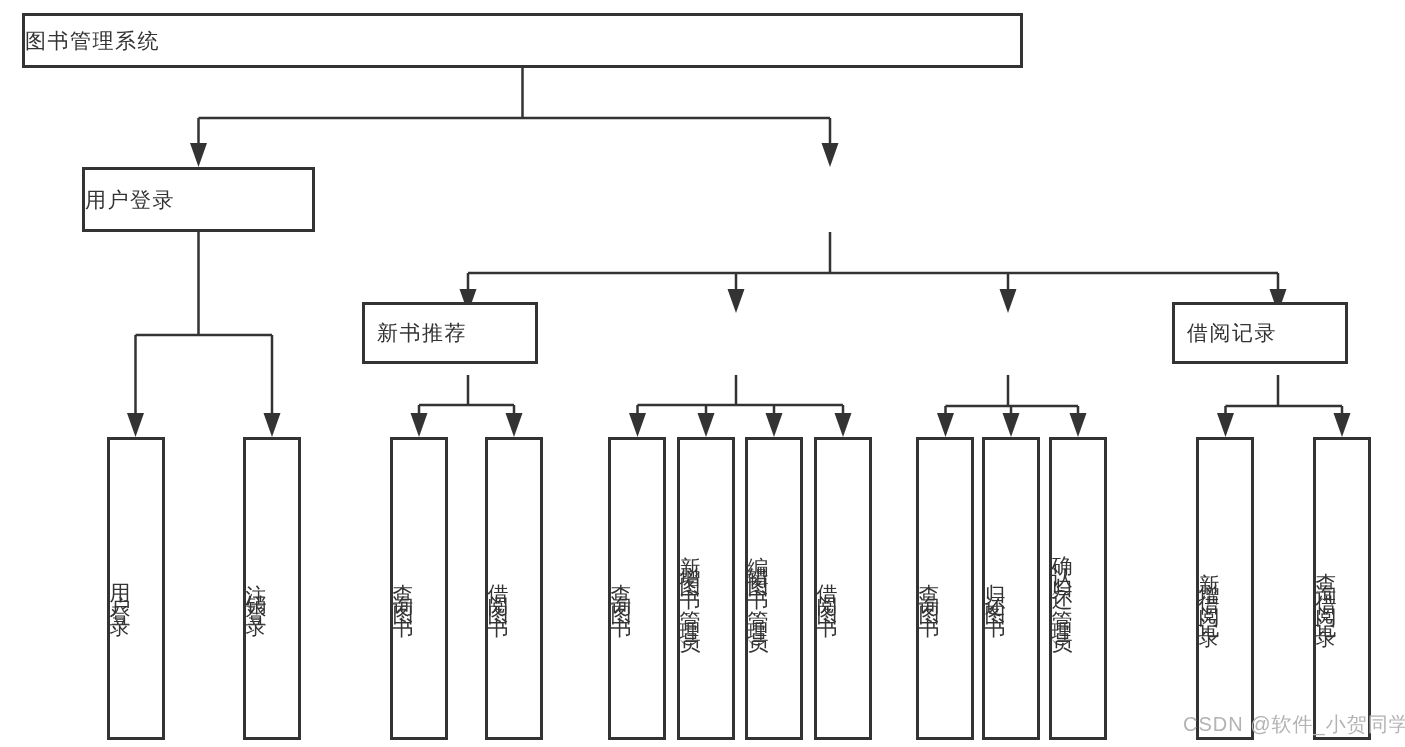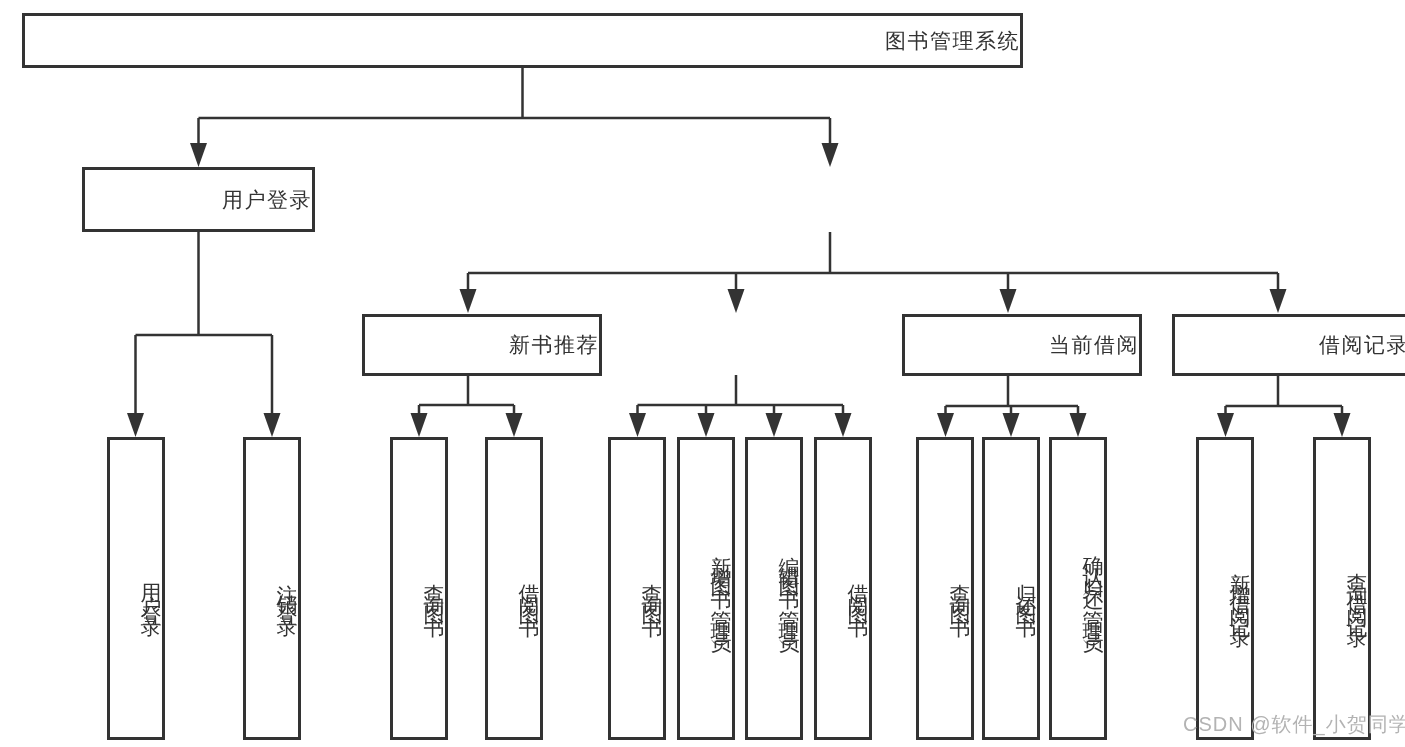--- a/index.html
+++ b/index.html
@@ -12,40 +12,40 @@
     overflow: hidden;
   }
   svg.connectors { position: absolute; left: 0; top: 0; width: 1405px; height: 747px; }
   .box {
     position: absolute;
     box-sizing: border-box;
     border: 3px solid #333333;
     background: #ffffff;
     display: flex;
     align-items: center;
-    justify-content: flex-end;
+    justify-content: flex-start;
     color: #333333;
   }
   .hbox span {
     font-size: 21px;
     letter-spacing: 1.5px;
     white-space: nowrap;
   }
   .vbox .vtext {
     writing-mode: vertical-rl;
     text-orientation: mixed;
     font-size: 21px;
     letter-spacing: 11px;
     line-height: 1;
   }
   
   .n-root            { left: 22px;   top: 13px;  width: 1001px; height: 55px; }
   .n-user-login      { left: 82px;   top: 167px; width: 233px;  height: 65px; }
   .n-book-mgmt       { left: 713px;  top: 167px; width: 234px;  height: 65px; }
-  .lvl3              { top: 314px; width: 240px; height: 62px; }
+  .lvl3              { top: 302px; width: 176px; height: 62px; padding-left: 12px; }
   .n-new-book-rec    { left: 362px;  }
   .n-book-borrow     { left: 630px;  }
   .n-current-borrow  { left: 902px;  }
   .n-borrow-records  { left: 1172px; }
   .leaf              { top: 437px; width: 58px; height: 303px; }
   .lf-user-login     { left: 107px;  }
   .lf-logout         { left: 243px;  }
   .lf-query-rec      { left: 390px;  }
   .lf-borrow-rec     { left: 485px;  }
   .lf-query-bb       { left: 608px;  }
@@ -134,23 +134,20 @@
     <span>图书管理系统</span>
   </div>
 
   <div class="box hbox n-user-login">
     <span>用户登录</span>
   </div>
 
   <div class="box hbox lvl3 n-new-book-rec">
     <span>新书推荐</span>
   </div>
-  <div class="box hbox lvl3 n-current-borrow">
-    <span>当前借阅</span>
-  </div>
   <div class="box hbox lvl3 n-borrow-records">
     <span>借阅记录</span>
   </div>
 
   <div class="box vbox leaf lf-user-login">
     <span class="vtext">用户登录</span>
   </div>
   <div class="box vbox leaf lf-logout">
     <span class="vtext">注销登录</span>
   </div>

